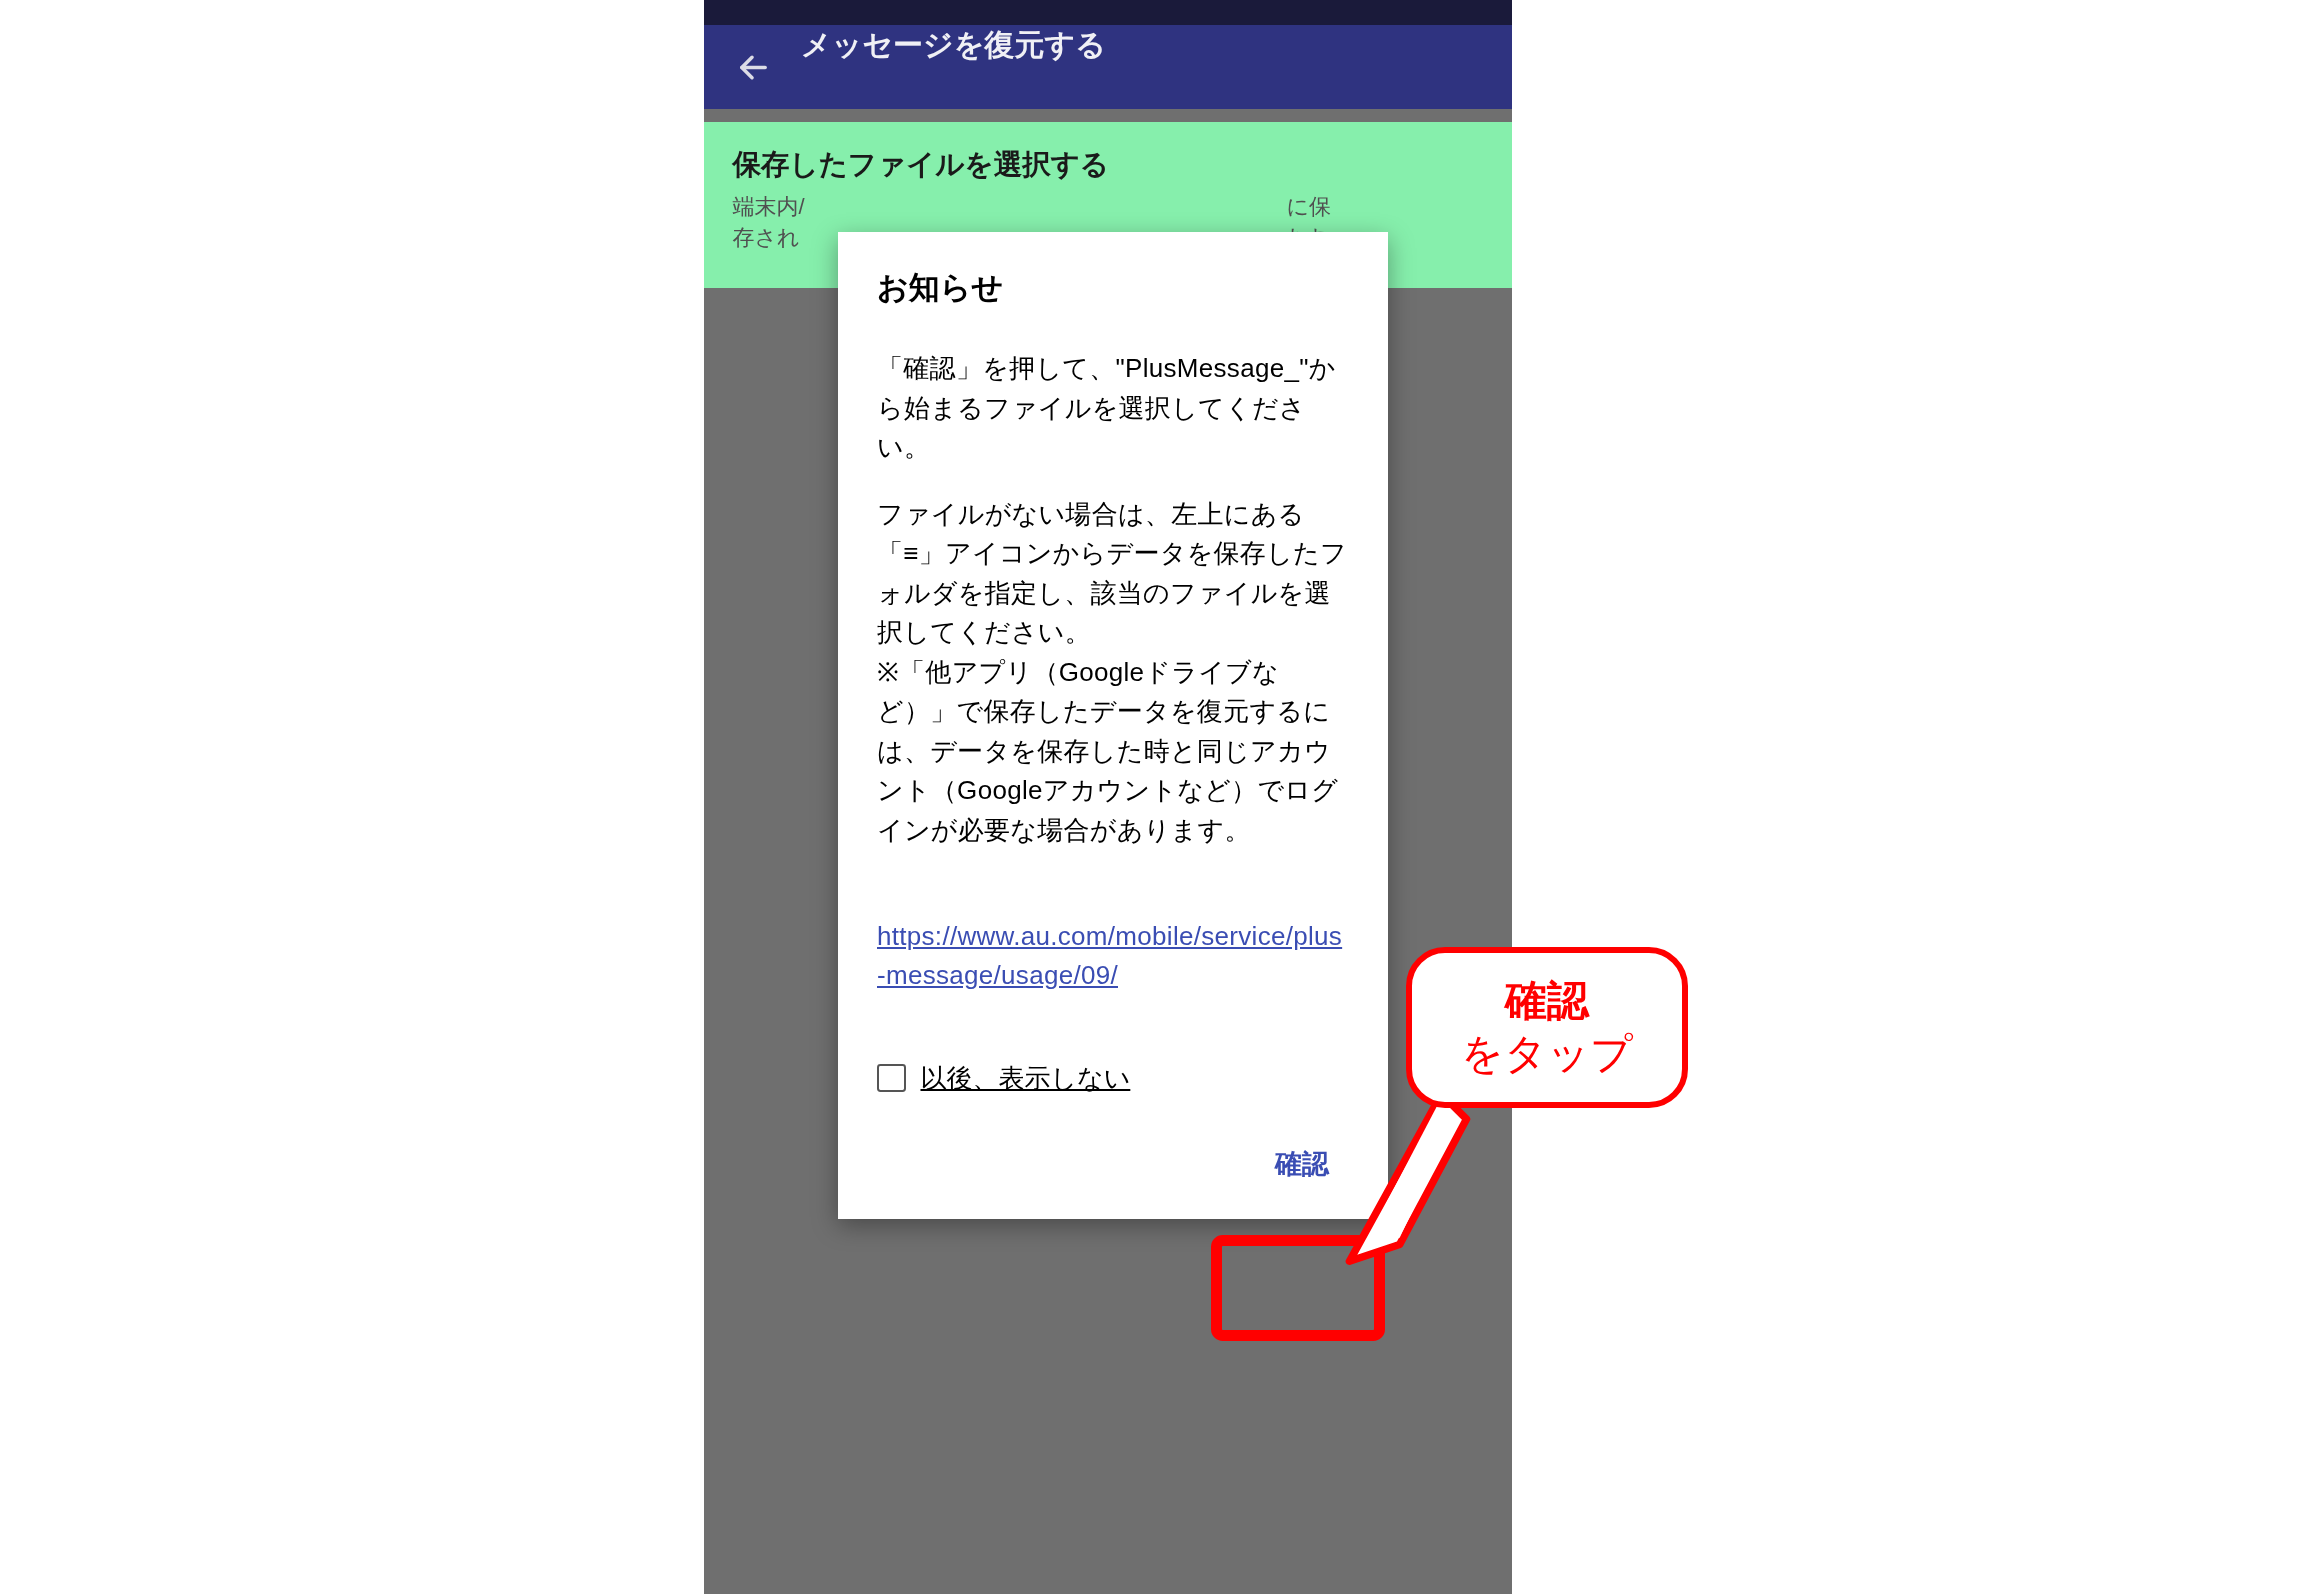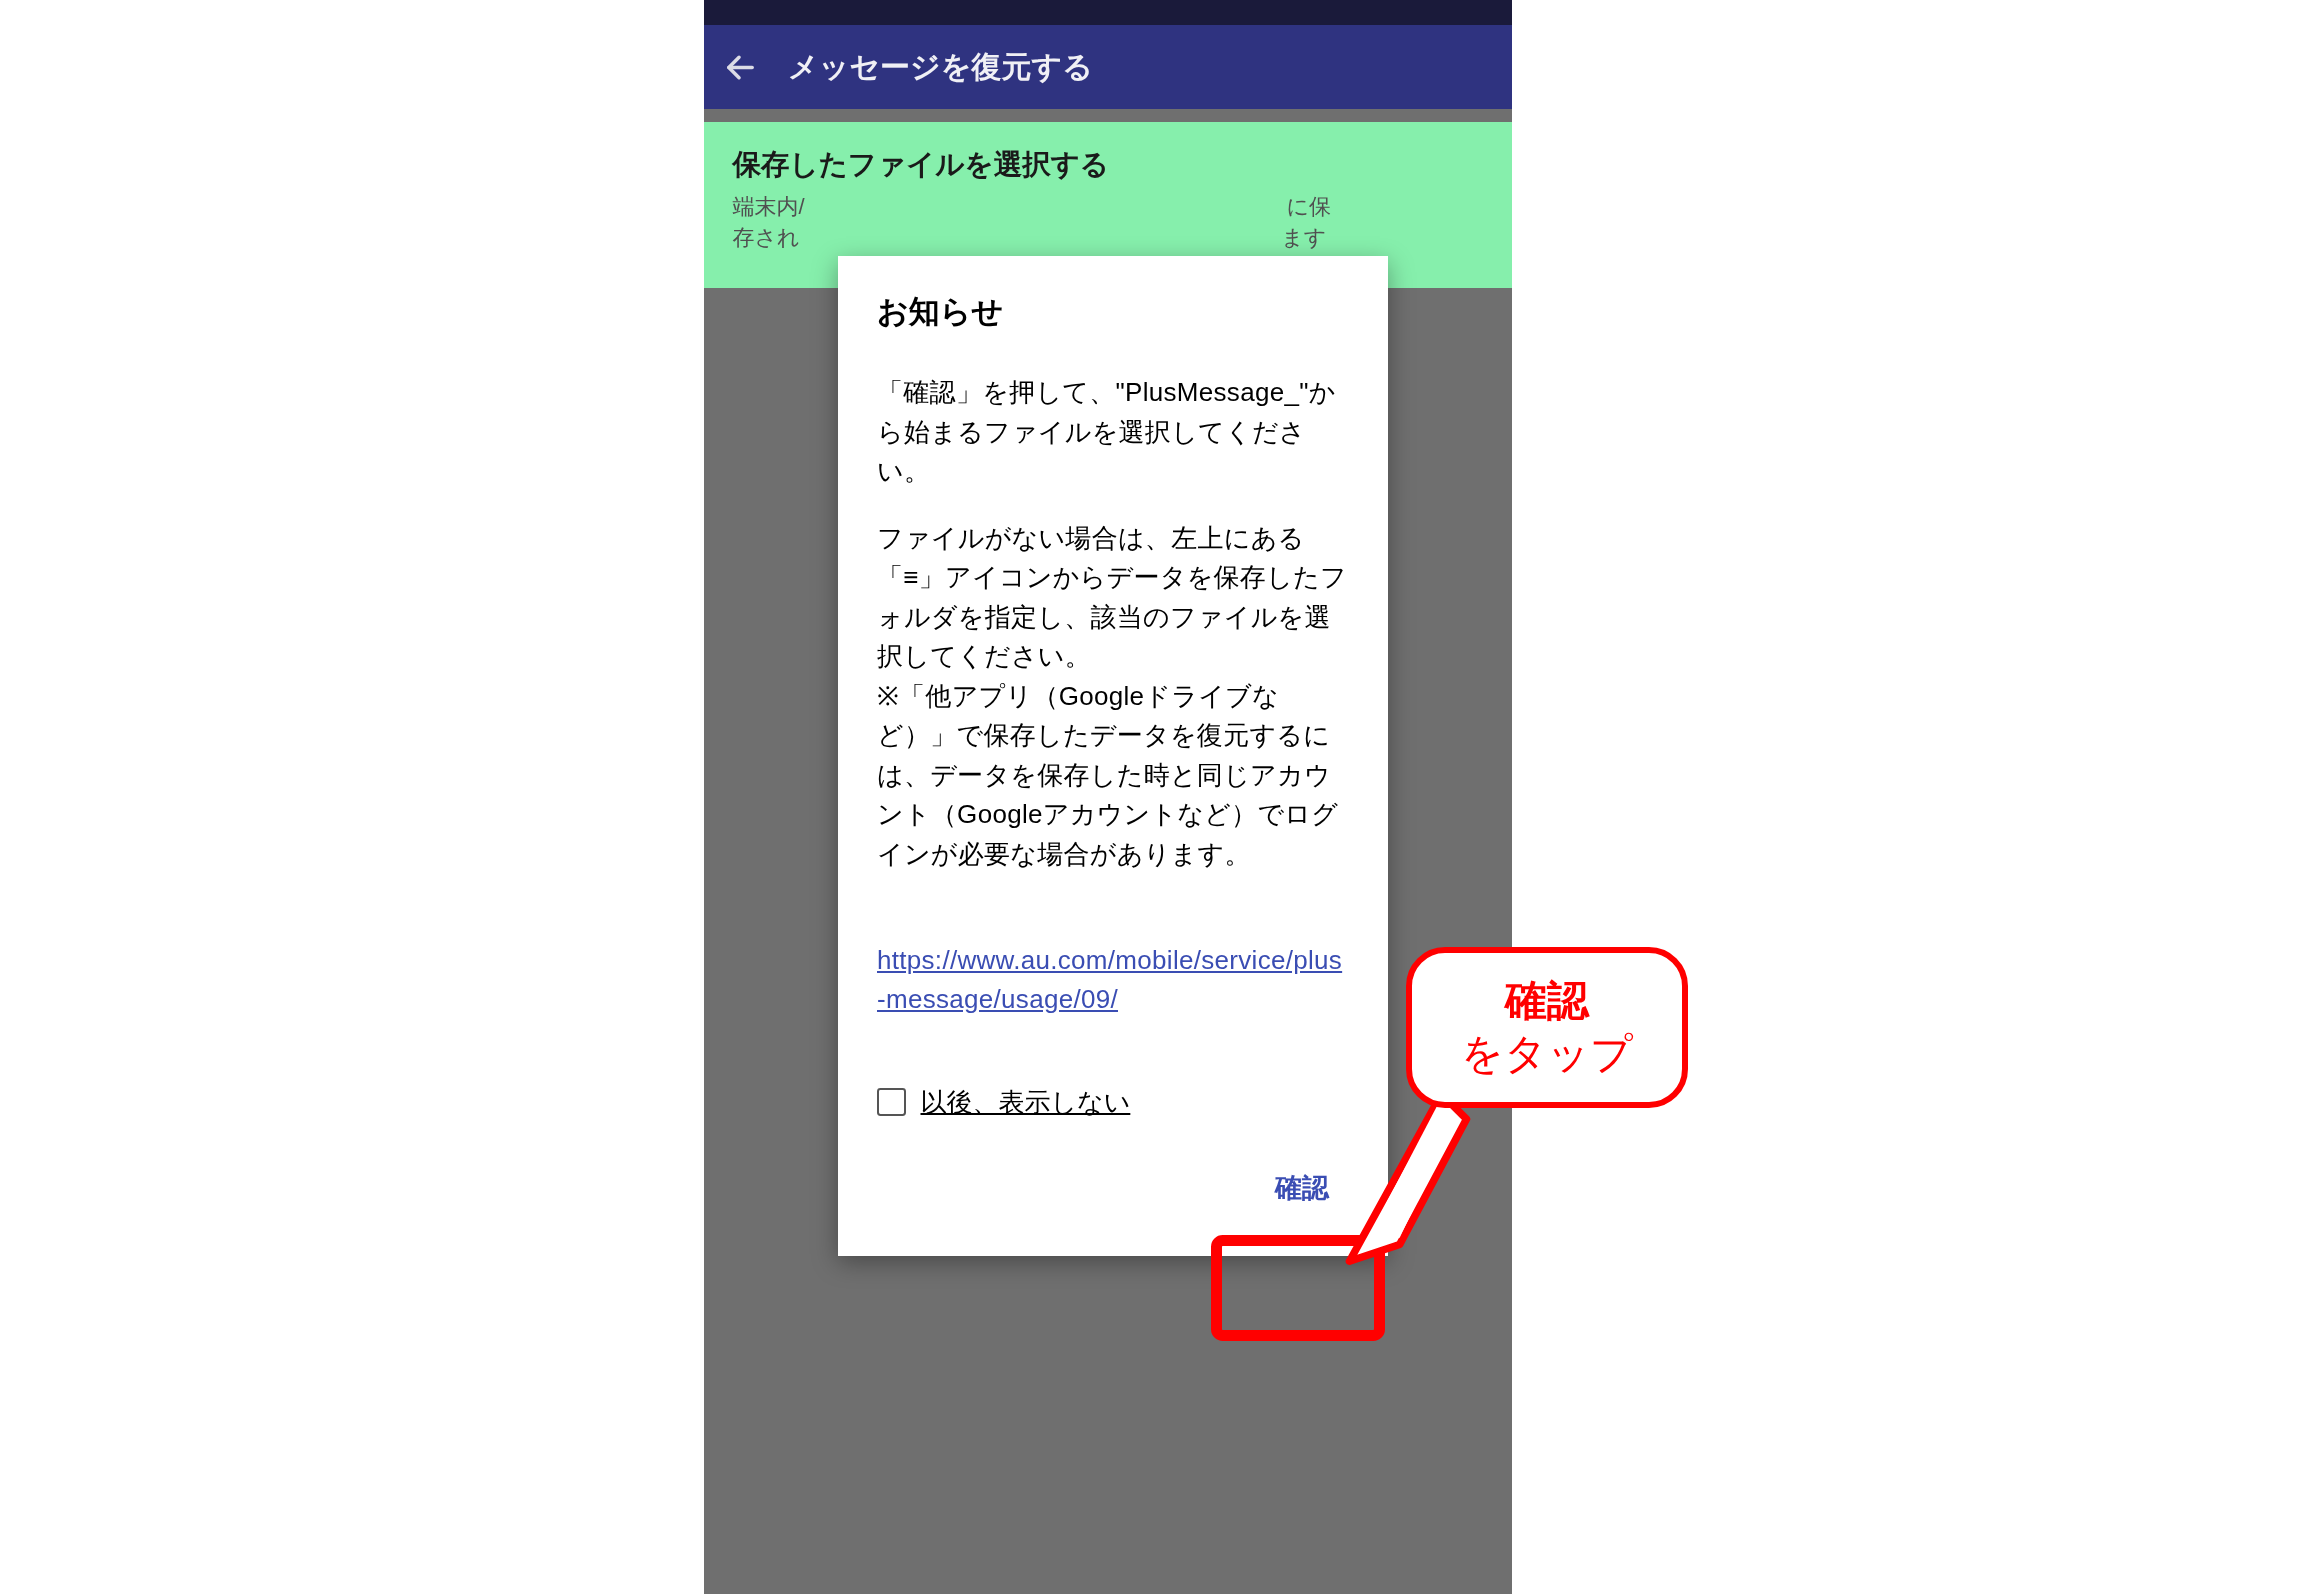--- a/index.html
+++ b/index.html
@@ -20,22 +20,21 @@
     overflow: hidden;
   }
   .status-bar {
     height: 25px;
     background: #1a1a3a;
   }
   .app-header {
     background: #2f3380;
     height: 84px;
     display: flex;
-    align-items: center;
-    padding: 0 19px;
+    padding: 0 32px;
   }
   .back-arrow {
     color: #dcdce6;
     margin-right: 30px;
     display: flex;
     align-items: center;
   }
   .header-title {
     color: #f0f0f5;
     font-size: 30px;
@@ -54,25 +53,25 @@
   }
   .bg-card-sub {
     color: #505050;
     font-size: 22px;
     line-height: 1.45;
   }
   
   .dialog {
     position: absolute;
     left: 838px;
-    top: 256px;
+    top: 232px;
     width: 550px;
     background: #ffffff;
     box-shadow: 0 6.7px 23.5px rgba(0,0,0,0.35);
-    padding: 35px 39px 38px 39px;
+    padding: 35px 39px 25px 39px;
   }
   .dialog-title {
     font-size: 31px;
     font-weight: 700;
     color: #000;
     margin-bottom: 40px;
   }
   .dialog-body p {
     font-size: 26px;
     line-height: 1.52;

